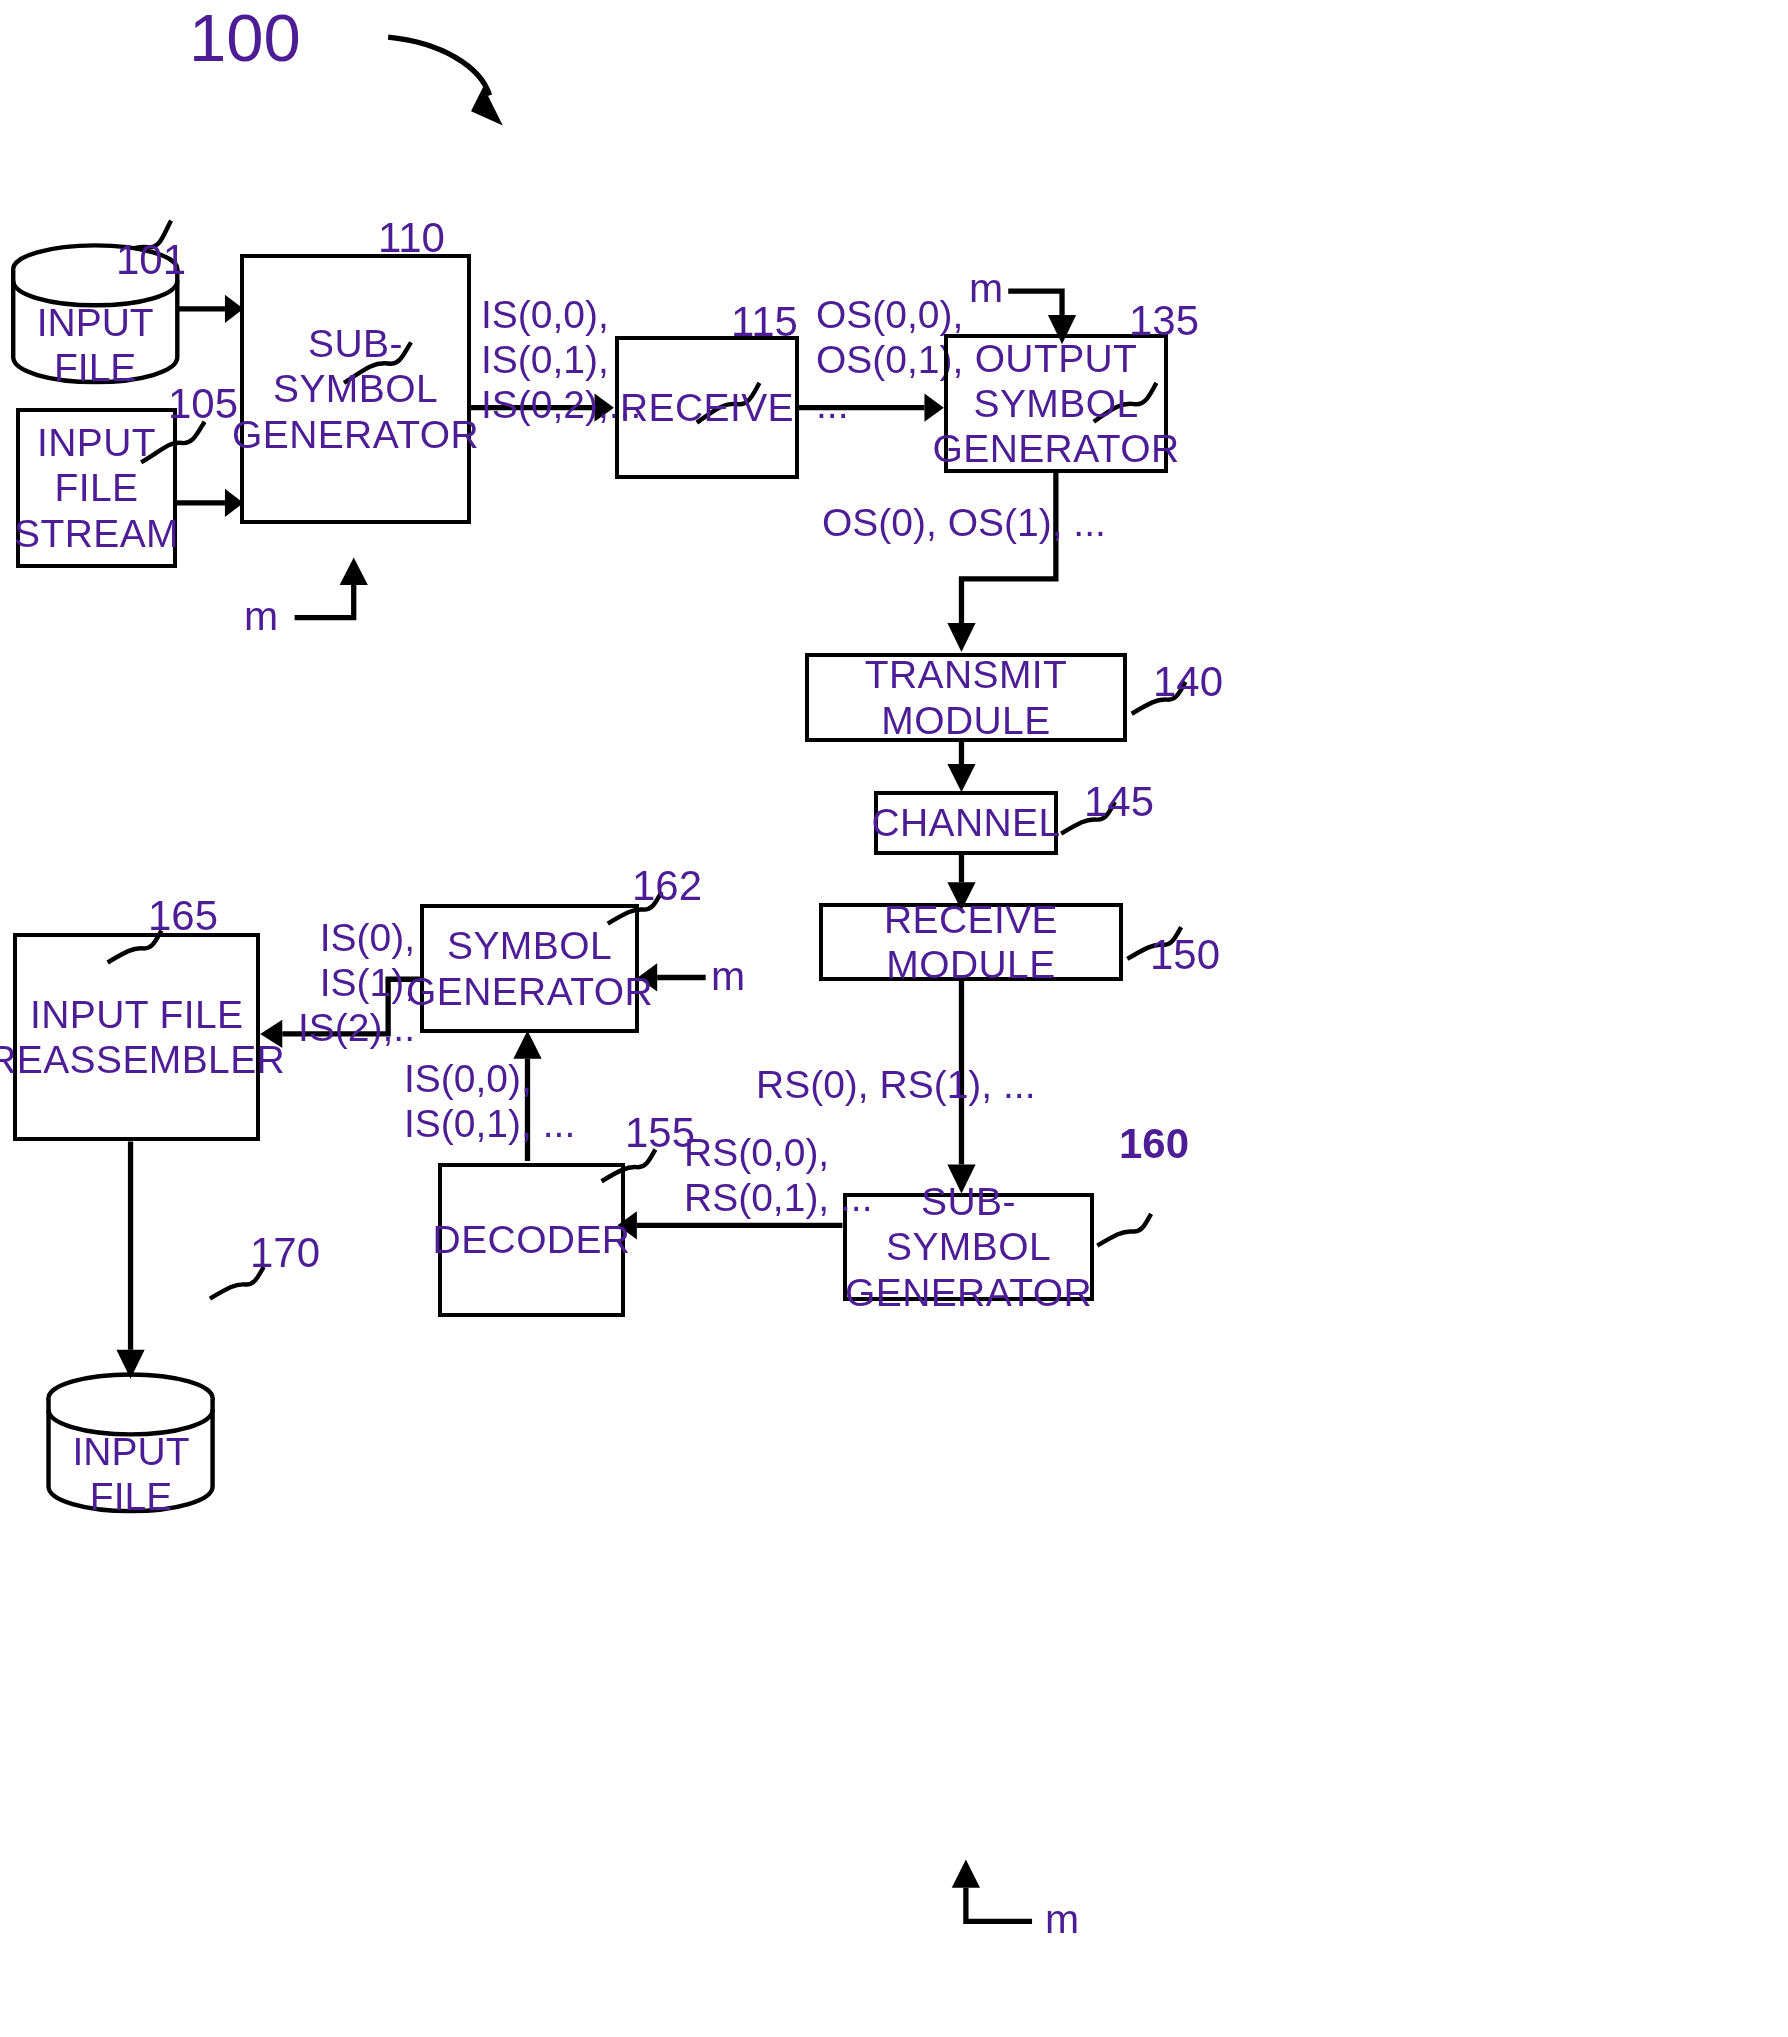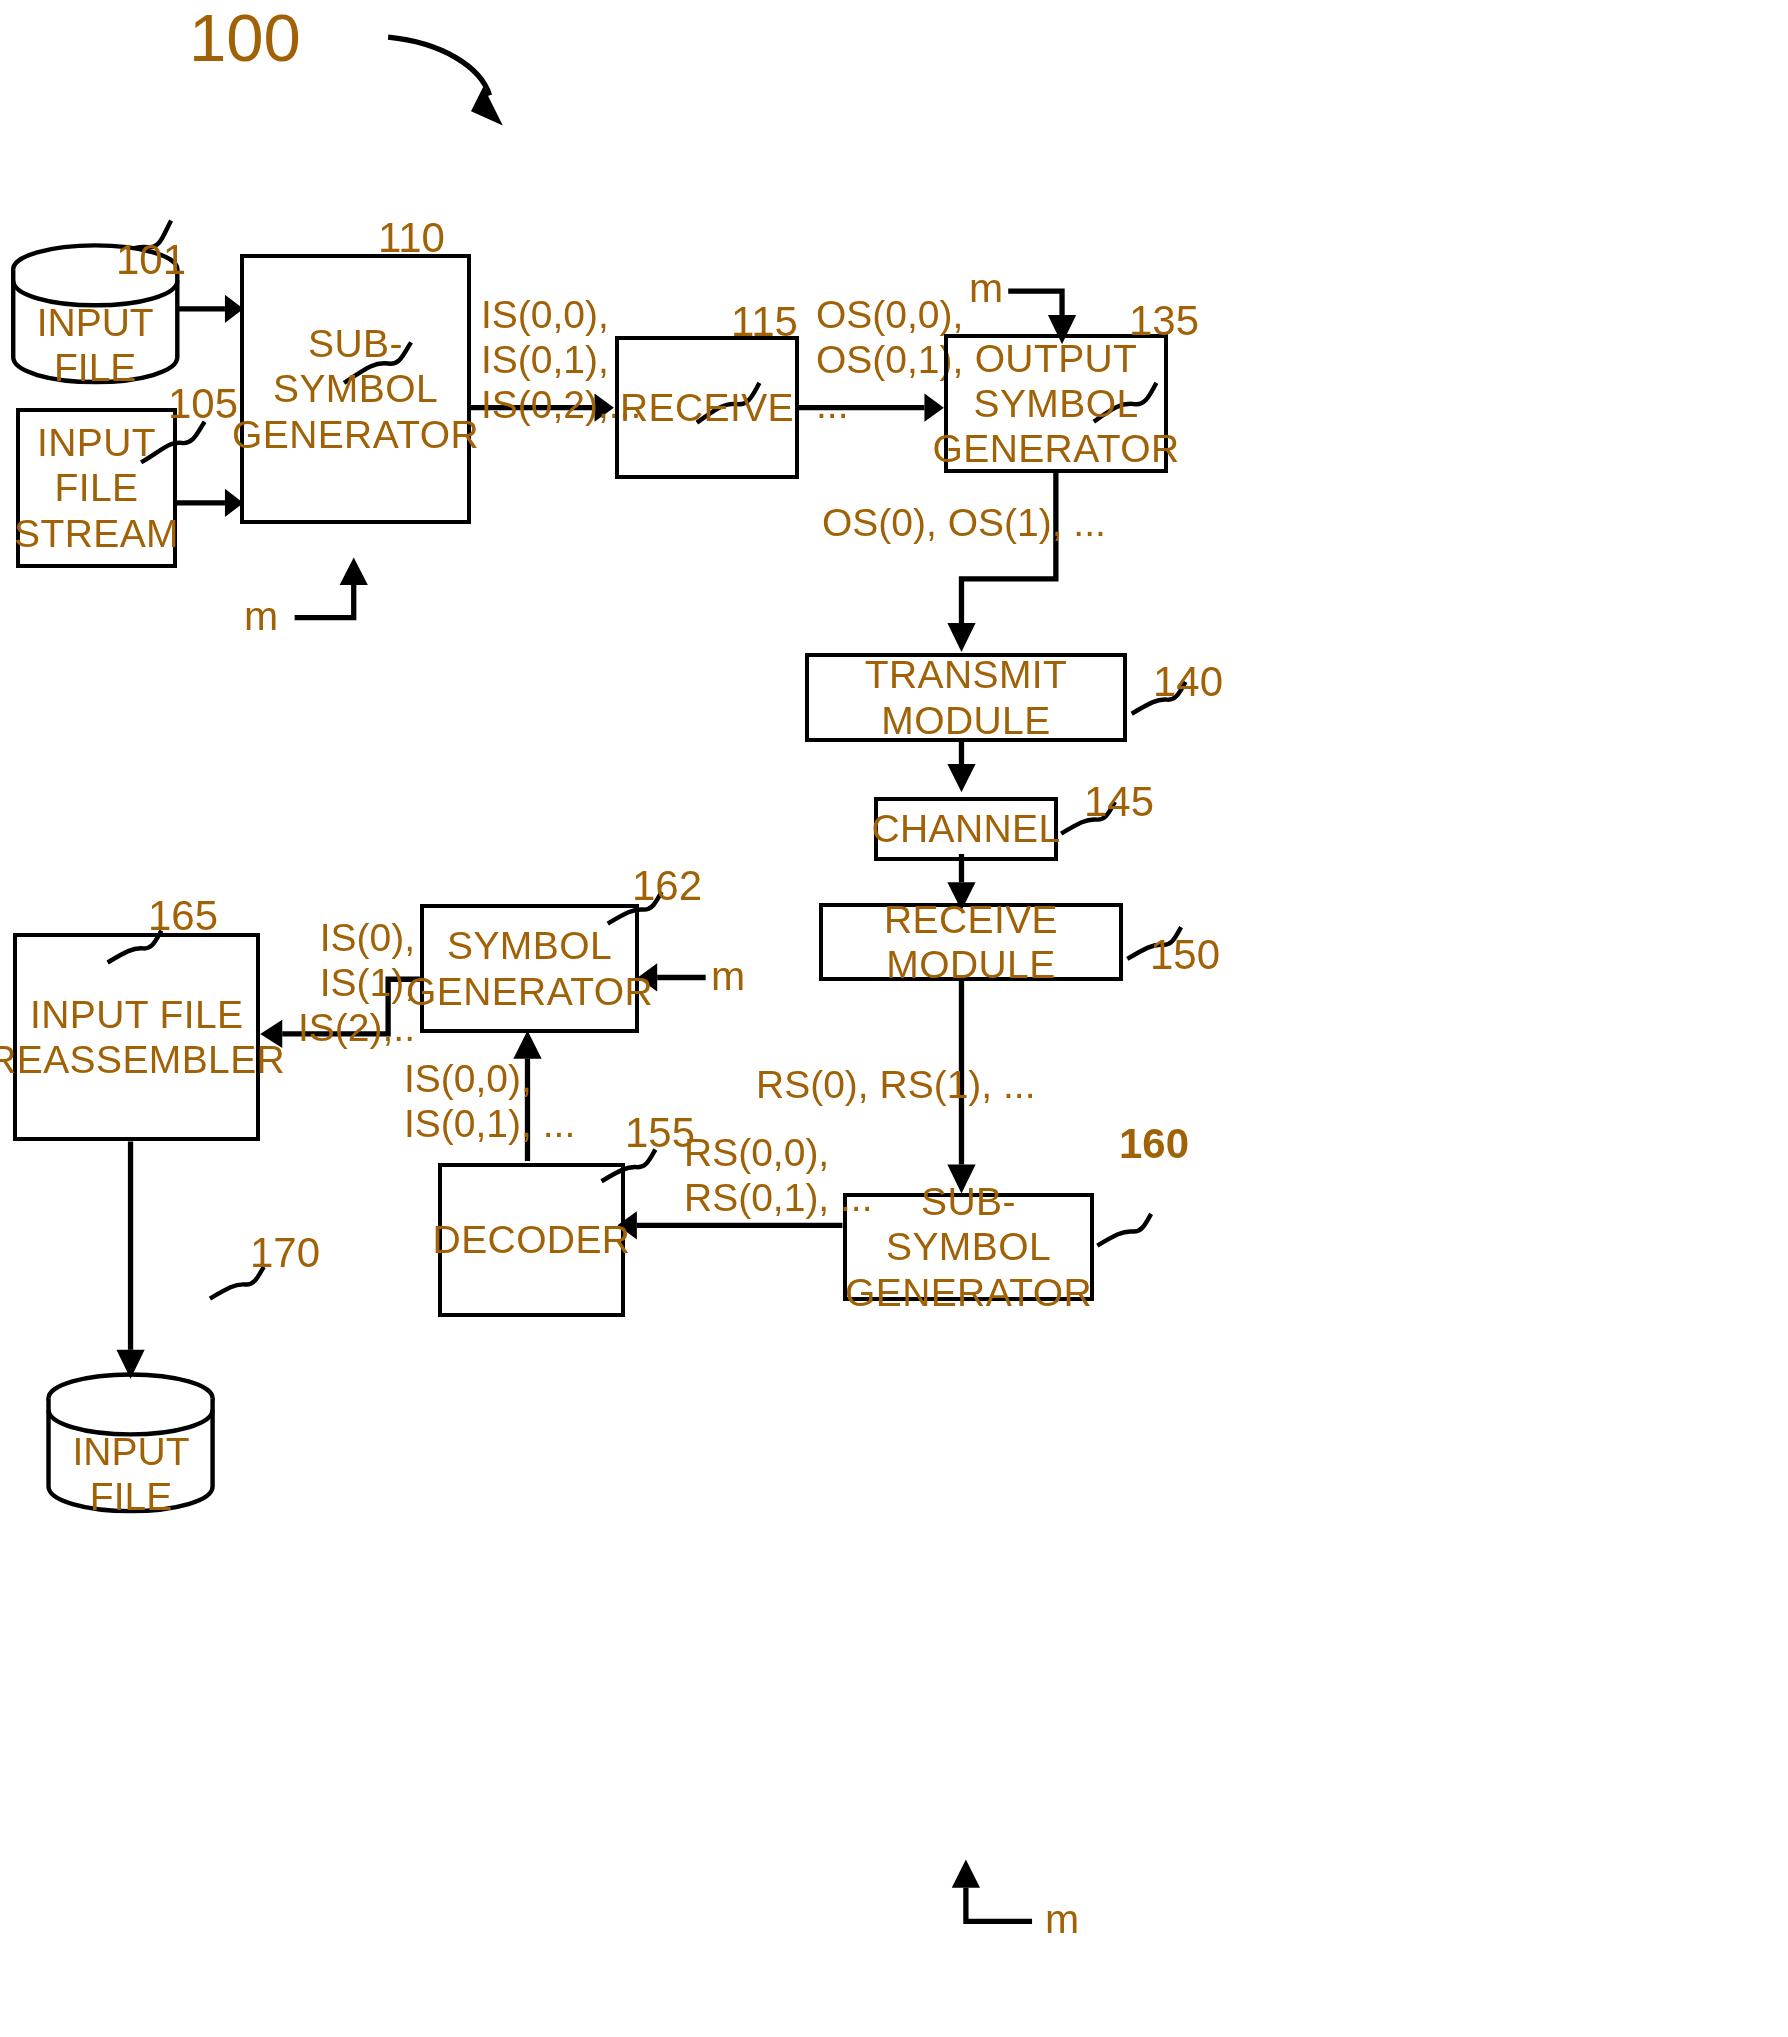--- a/index.html
+++ b/index.html
@@ -6,21 +6,21 @@
     margin: 0;
     padding: 0;
     background: #ffffff;
   }
   #page {
     position: relative;
     width: 1788px;
     height: 2037px;
     background: #ffffff;
     font-family: "Liberation Sans", sans-serif;
-    color: #a16207;
+    color: #4c1d95;
     overflow: hidden;
   }
   svg.layer {
     position: absolute;
     left: 0;
     top: 0;
     width: 1788px;
     height: 2037px;
     pointer-events: none;
   }
@@ -225,21 +225,21 @@
 
   <div class="var-label" style="left:969px; top:268px;">m</div>
 
   <div class="flow-label" style="left:822px; top:501px;">OS(0), OS(1), ...</div>
 
   <div class="node-box" style="left:805px; top:653px; width:322px; height:89px;">
     <div class="node-label">TRANSMIT MODULE</div>
   </div>
   <div class="ref-num" style="left:1153px; top:661px;">140</div>
 
-  <div class="node-box" style="left:874px; top:791px; width:184px; height:64px;margin-top:6px;">
+  <div class="node-box" style="left:874px; top:791px; width:184px; height:64px;">
     <div class="node-label">CHANNEL</div>
   </div>
   <div class="ref-num" style="left:1084px; top:781px;">145</div>
 
   <div class="node-box" style="left:819px; top:903px; width:304px; height:78px;">
     <div class="node-label">RECEIVE MODULE</div>
   </div>
   <div class="ref-num" style="left:1150px; top:906px;margin-top:28px;">150</div>
 
   <div class="flow-label" style="left:756px; top:1063px;">RS(0), RS(1), ...</div>

